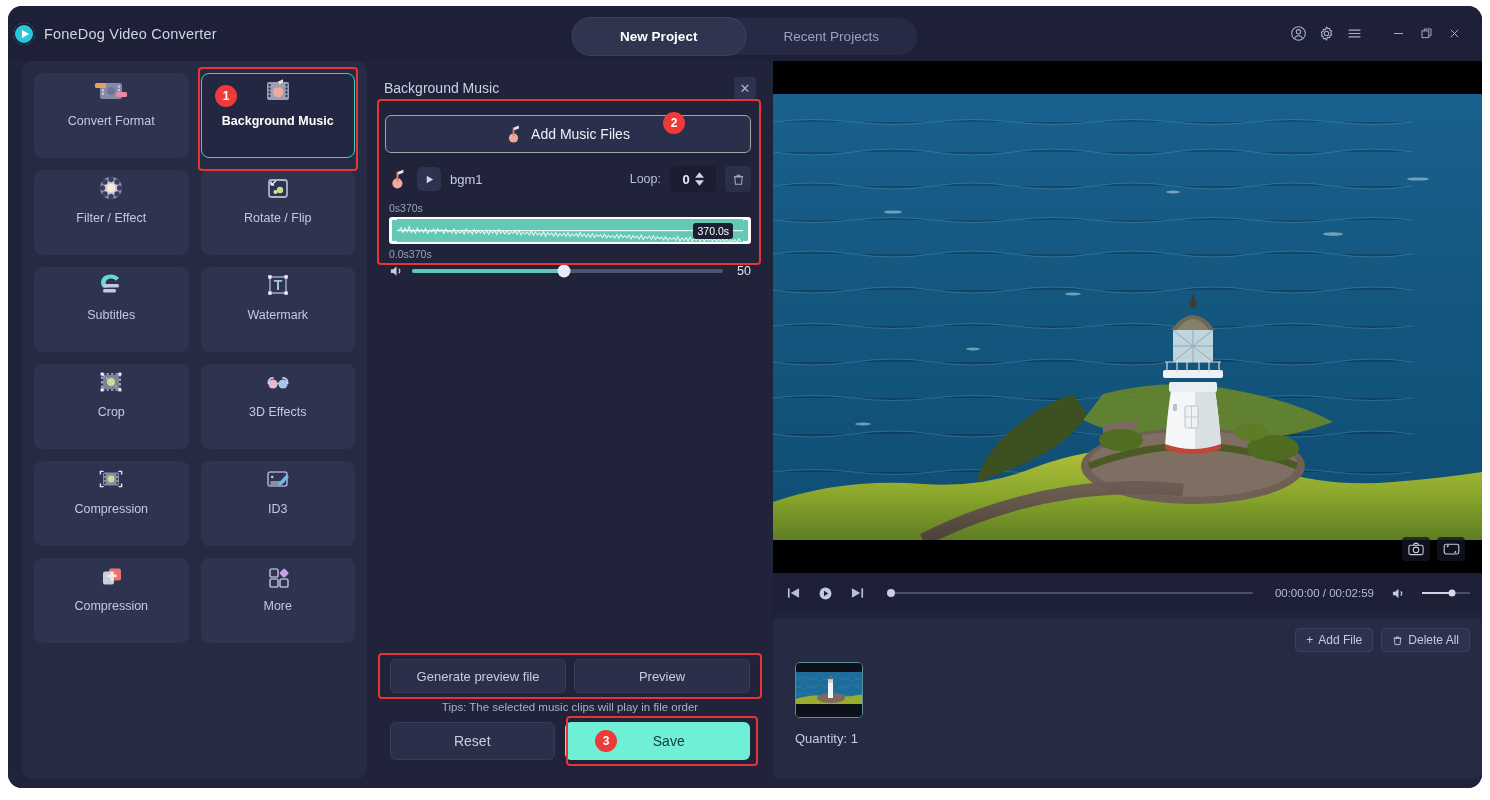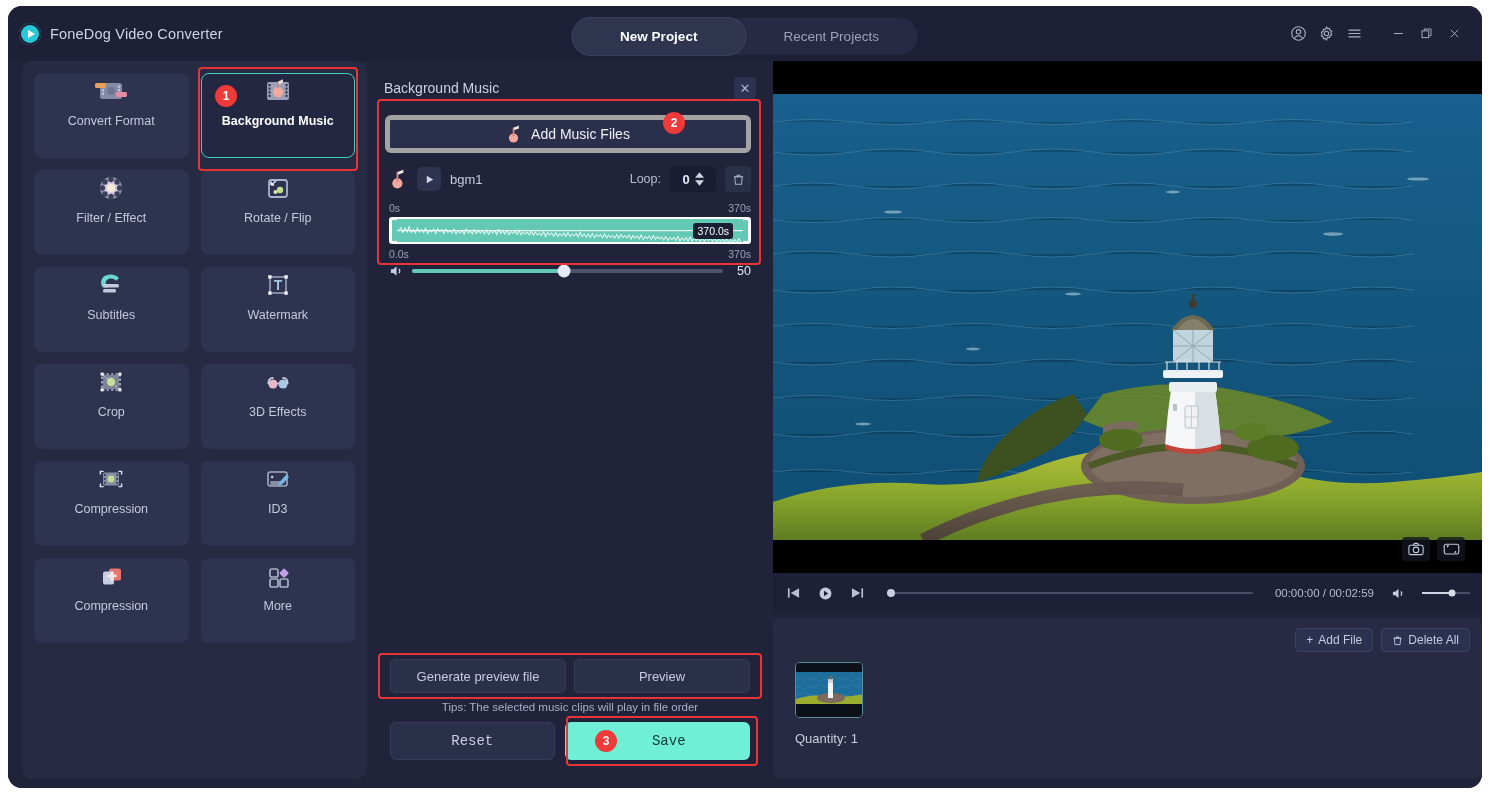--- a/index.html
+++ b/index.html
@@ -20,21 +20,21 @@
     overflow: hidden;
   }
 
   
   #titlebar {
     position: absolute; left: 0; top: 0;
     width: 100%; height: 55px;
     background: #1d2036;
     display: flex; align-items: center;
   }
-  #brand { display: flex; align-items: center; gap: 9px; padding-left: 11px; }
+  #brand { display: flex; align-items: center; gap: 9px; padding-left: 5px; }
   #brand-logo {
     width: 22px; height: 22px; border-radius: 50%;
     background: #28c8d8;
     display: flex; align-items: center; justify-content: center;
     box-shadow: 0 0 0 2px #1d2036 inset;
   }
   #brand-logo .tri {
     width: 0; height: 0;
     border-left: 7px solid #ffffff;
     border-top: 4.5px solid transparent;
@@ -152,21 +152,21 @@
 
   #music-section {
     position: absolute; left: 5px; top: 46px;
     width: 378px;
   }
   #add-music-btn {
     position: relative;
     height: 38px;
     margin: 8px 8px 0 4px;
     background: #2a2f4b;
-    border: 5px solid #a3a3a3;
+    border: 1px solid #a3a3a3;
     border-radius: 6px;
     display: flex; align-items: center; justify-content: center;
     gap: 8px;
     cursor: pointer;
   }
   #add-music-label { color: #eef0f8; font-size: 14px; }
 
   .music-note-ico { width: 17px; height: 19px; }
 
   #track-row {
@@ -192,21 +192,21 @@
   #loop-spin { display: flex; flex-direction: column; gap: 2px; }
   #track-delete {
     width: 26px; height: 26px; border-radius: 4px;
     background: #2b3049;
     display: flex; align-items: center; justify-content: center;
     cursor: pointer;
   }
 
   #wave-area { margin: 9px 8px 0 8px; }
   .time-row {
-    display: flex; justify-content: space-between;
+    display: flex; 
     font-size: 10.5px; color: #9aa1ba; margin-bottom: 3px;
   }
   #wave-track {
     position: relative;
     height: 27px;
     background: #ffffff;
     border-radius: 3px;
     padding: 2px 3px;
     display: flex; align-items: center;
     cursor: pointer;
@@ -267,21 +267,21 @@
     color: #c8cde0; font-size: 13px;
     cursor: pointer;
   }
   #tips-text {
     position: absolute; left: 0; top: 640px; width: 100%;
     text-align: center; font-size: 11.5px; color: #a9b0c7;
   }
   #final-row {
     position: absolute; left: 14px; top: 661px;
     width: 360px;
-    display: flex; gap: 10px; font-family: Liberation Mono, monospace;
+    display: flex; gap: 10px;
   }
   #reset-btn {
     flex: 1; height: 38px;
     background: #2a2f4a; border: 1px solid #363c5c;
     border-radius: 6px;
     display: flex; align-items: center; justify-content: center;
     color: #c8cde0; font-size: 14px; cursor: pointer;
   }
   #save-btn {
     position: relative;

